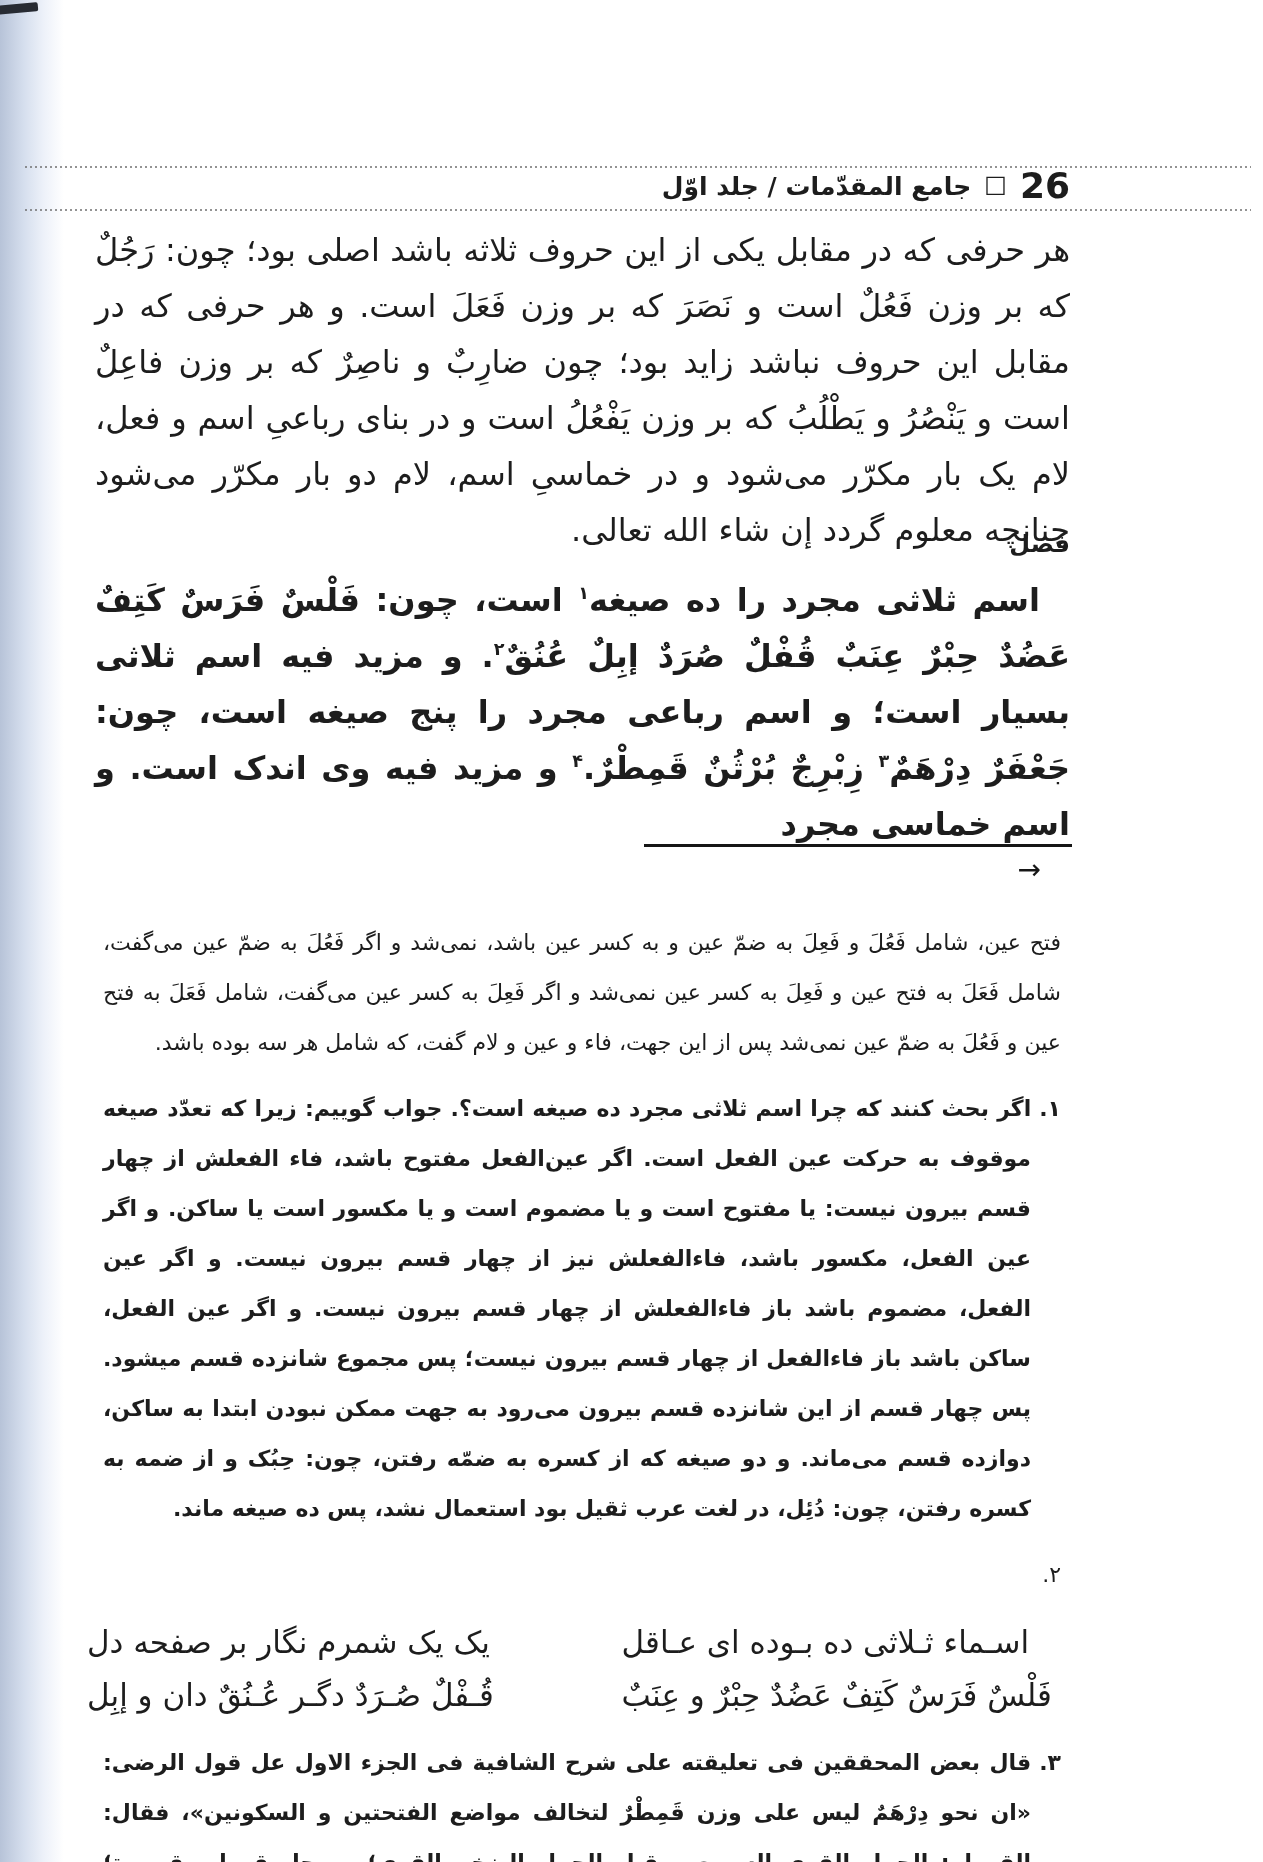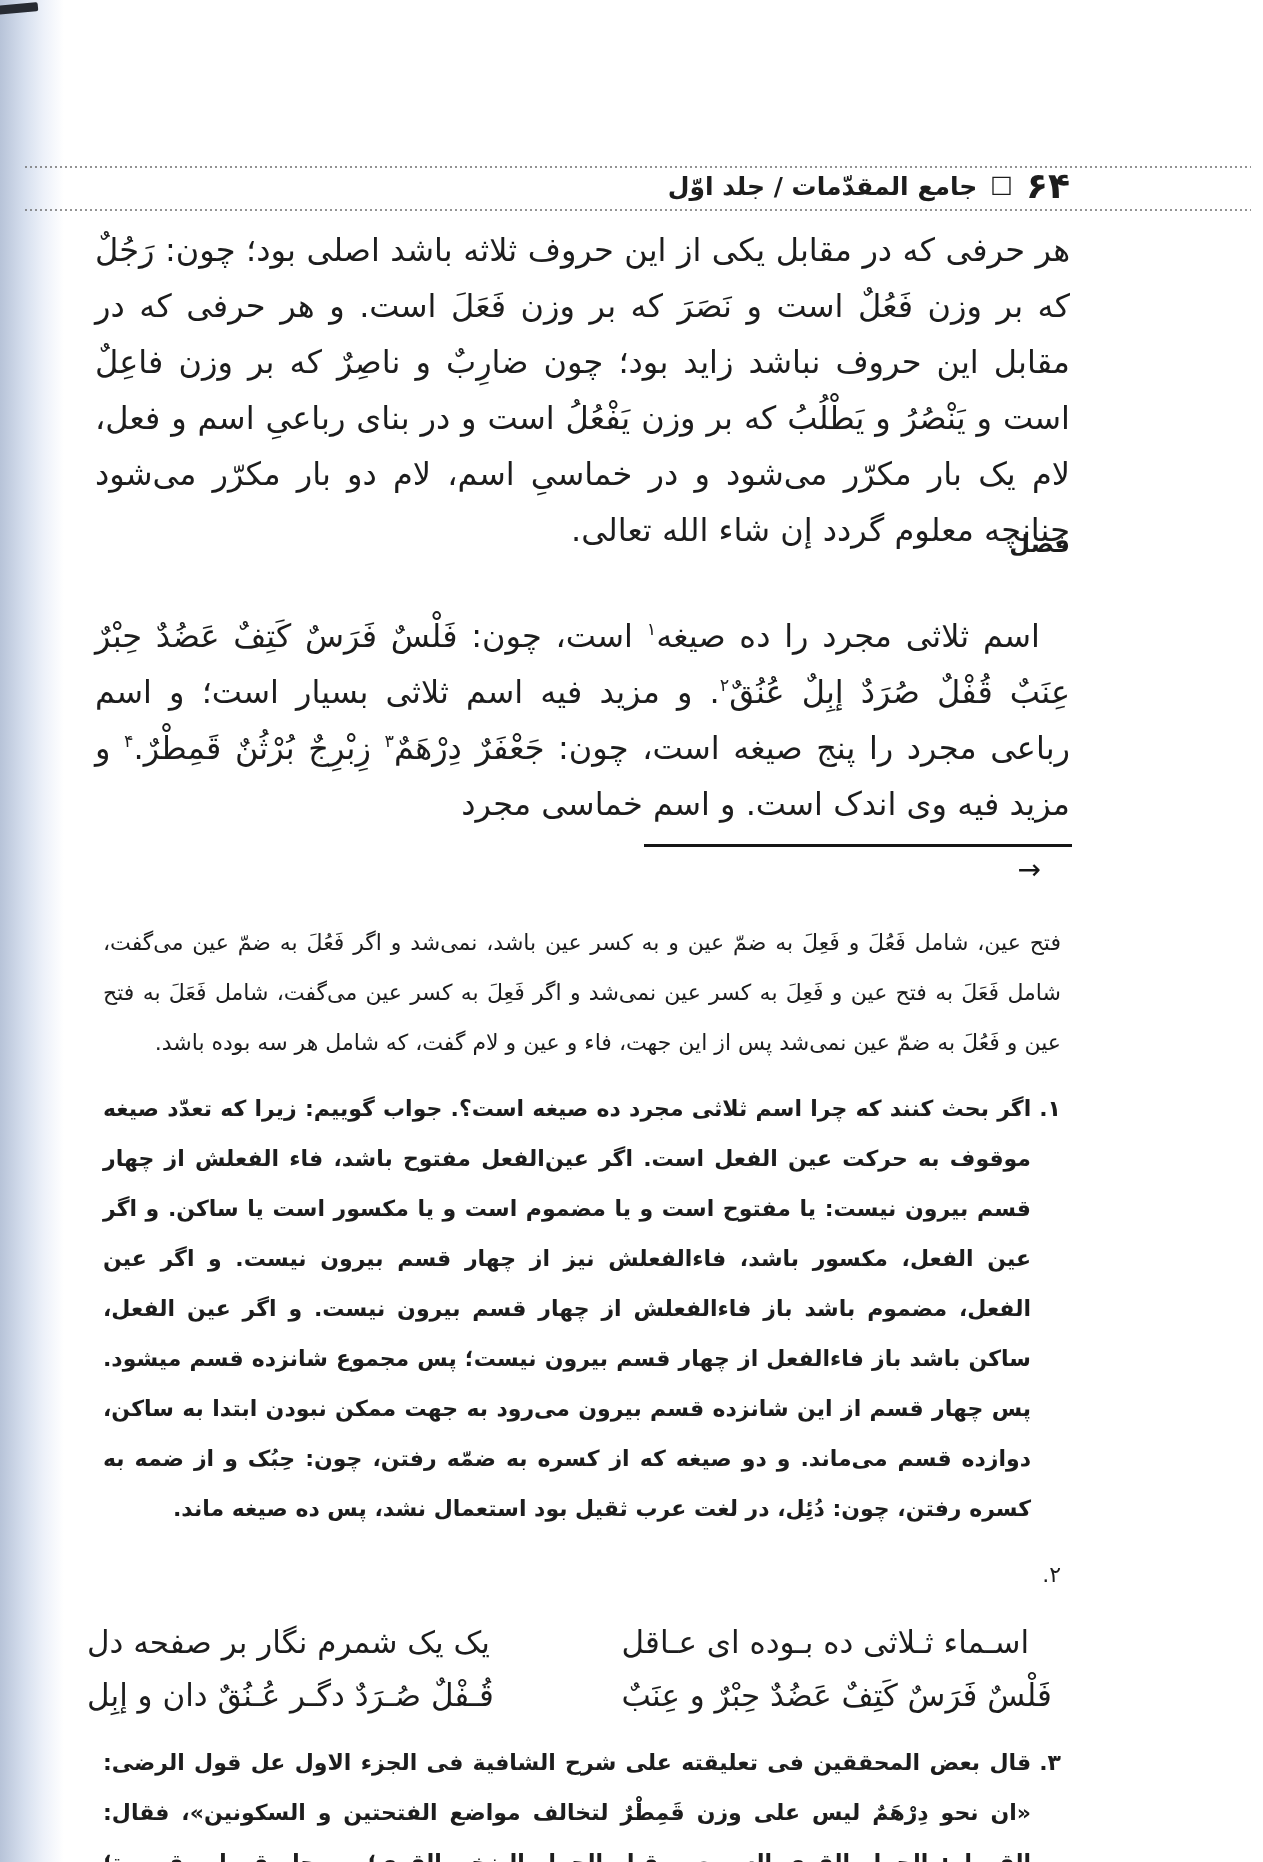--- a/index.html
+++ b/index.html
@@ -42,21 +42,21 @@
   .para{
     position:absolute;right:193px;width:975px;margin:0;
     font-size:32px;line-height:56px;
     text-align:justify;direction:rtl;
   }
   .para1{top:222px;}
   .section-heading{
     position:absolute;top:528px;right:193px;width:975px;margin:0;
     font-size:24px;font-weight:bold;text-align:right;line-height:1.4;
   }
-  .para2{top:608px;text-indent:30px;}
+  .para2{top:572px;text-indent:30px;font-weight:bold;}
   .para sup{font-size:0.55em;line-height:0;}
 
   
   .fn-separator{
     position:absolute;top:844px;right:191px;width:428px;height:3px;
     background:#161616;
   }
   .fn-arrow{
     position:absolute;top:856px;right:222px;
     font-size:28px;color:#161616;line-height:1;
@@ -80,21 +80,21 @@
 </head>
 <body>
 
 <div class="page">
 
   <div class="scan-band"></div>
   <div class="corner-mark"></div>
 
   <div class="rule rule-top"></div>
   <header class="page-header">
-    <span class="page-number">۶۴</span>
+    <span class="page-number">26</span>
     <span class="box-glyph">□</span>
     <span class="header-title">جامع المقدّمات / جلد اوّل</span>
   </header>
   <div class="rule rule-bottom"></div>
 
   <p class="para para1">هر حرفی که در مقابل یکی از این حروف ثلاثه باشد اصلی بود؛ چون: رَجُلٌ که بر وزن فَعُلٌ است و نَصَرَ که بر وزن فَعَلَ است. و هر حرفی که در مقابل این حروف نباشد زاید بود؛ چون ضارِبٌ و ناصِرٌ که بر وزن فاعِلٌ است و یَنْصُرُ و یَطْلُبُ که بر وزن یَفْعُلُ است و در بنای رباعیِ اسم و فعل، لام یک بار مکرّر می‌شود و در خماسیِ اسم، لام دو بار مکرّر می‌شود چنانچه معلوم گردد إن شاء الله تعالی.</p>
 
   <h2 class="section-heading">فصل</h2>
 
   <p class="para para2"><span>اسم ثلاثی مجرد را ده صیغه</span><sup>۱</sup><span> است، چون: فَلْسٌ فَرَسٌ کَتِفٌ عَضُدٌ حِبْرٌ عِنَبٌ قُفْلٌ صُرَدٌ إبِلٌ عُنُقٌ</span><sup>۲</sup><span>. و مزید فیه اسم ثلاثی بسیار است؛ و اسم رباعی مجرد را پنج صیغه است، چون: جَعْفَرٌ دِرْهَمٌ</span><sup>۳</sup><span> زِبْرِجٌ بُرْثُنٌ قَمِطْرٌ.</span><sup>۴</sup><span> و مزید فیه وی اندک است. و اسم خماسی مجرد</span></p>

